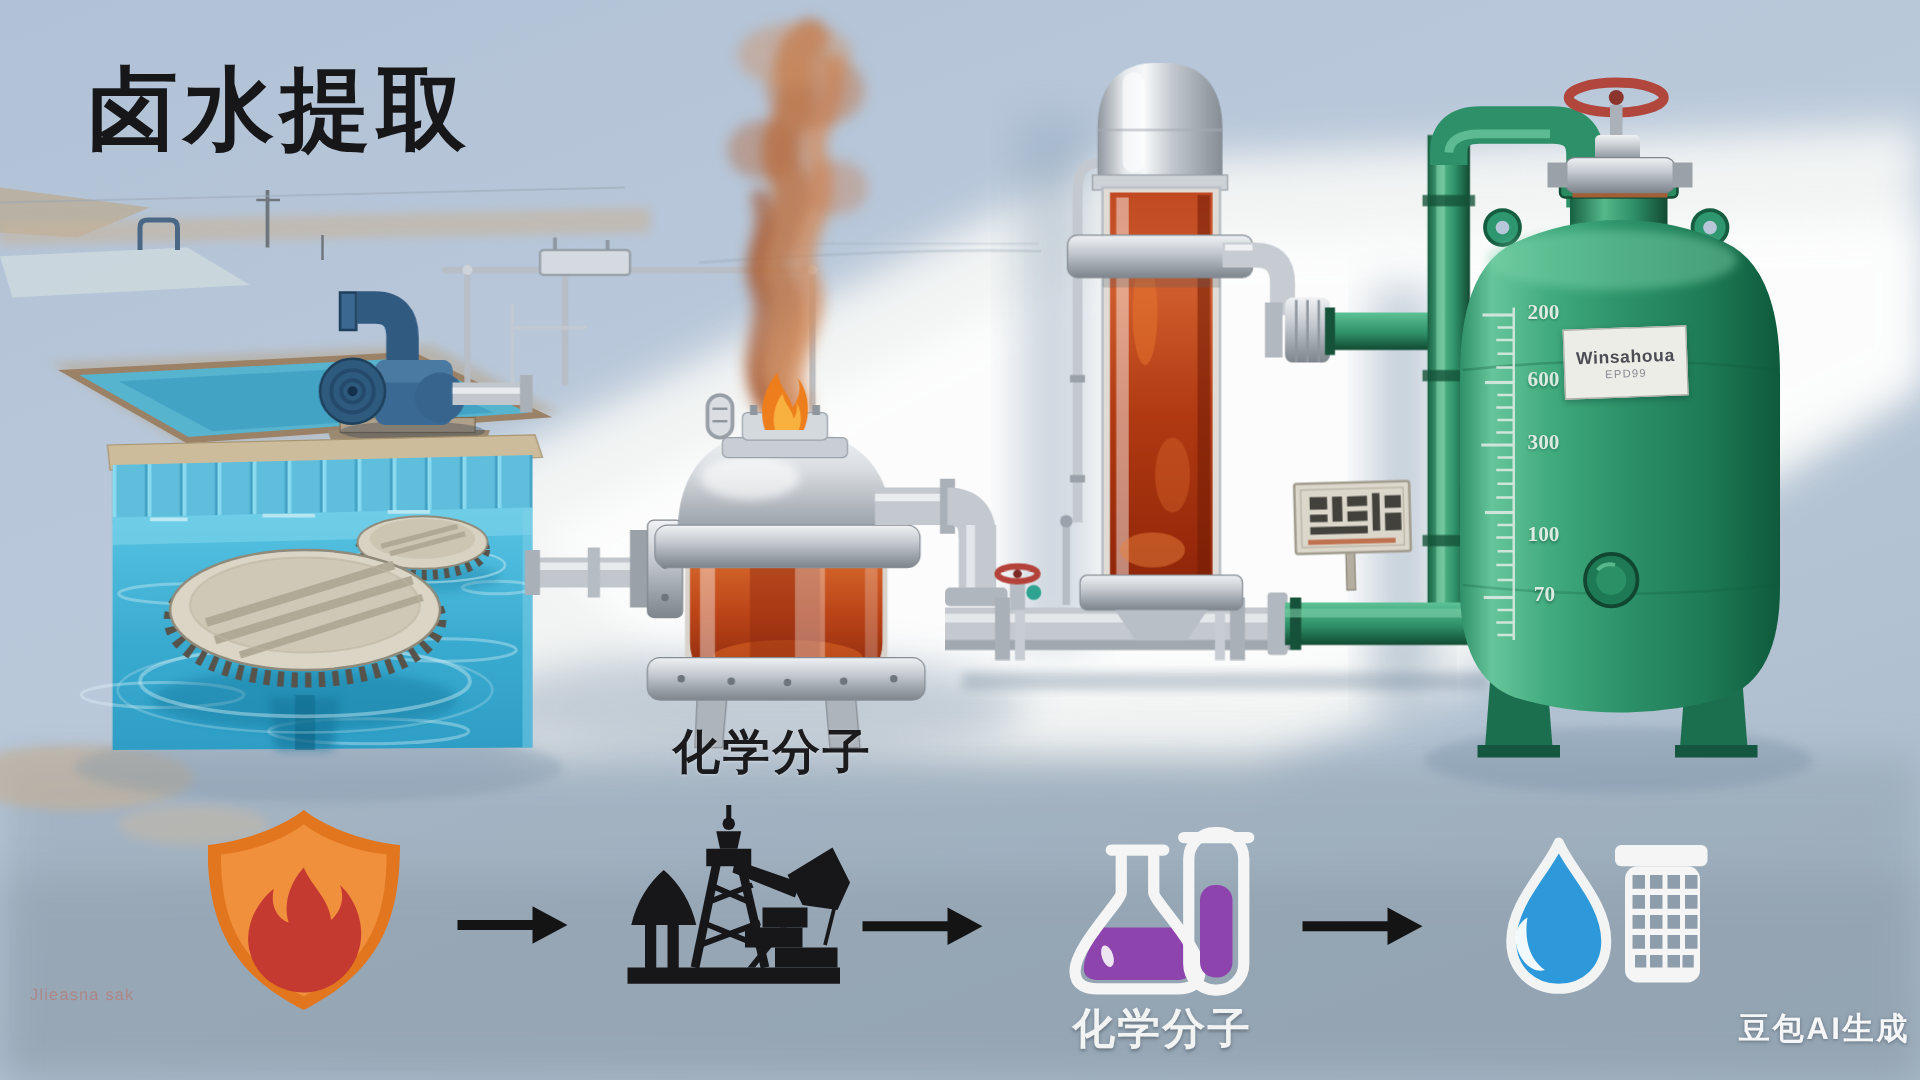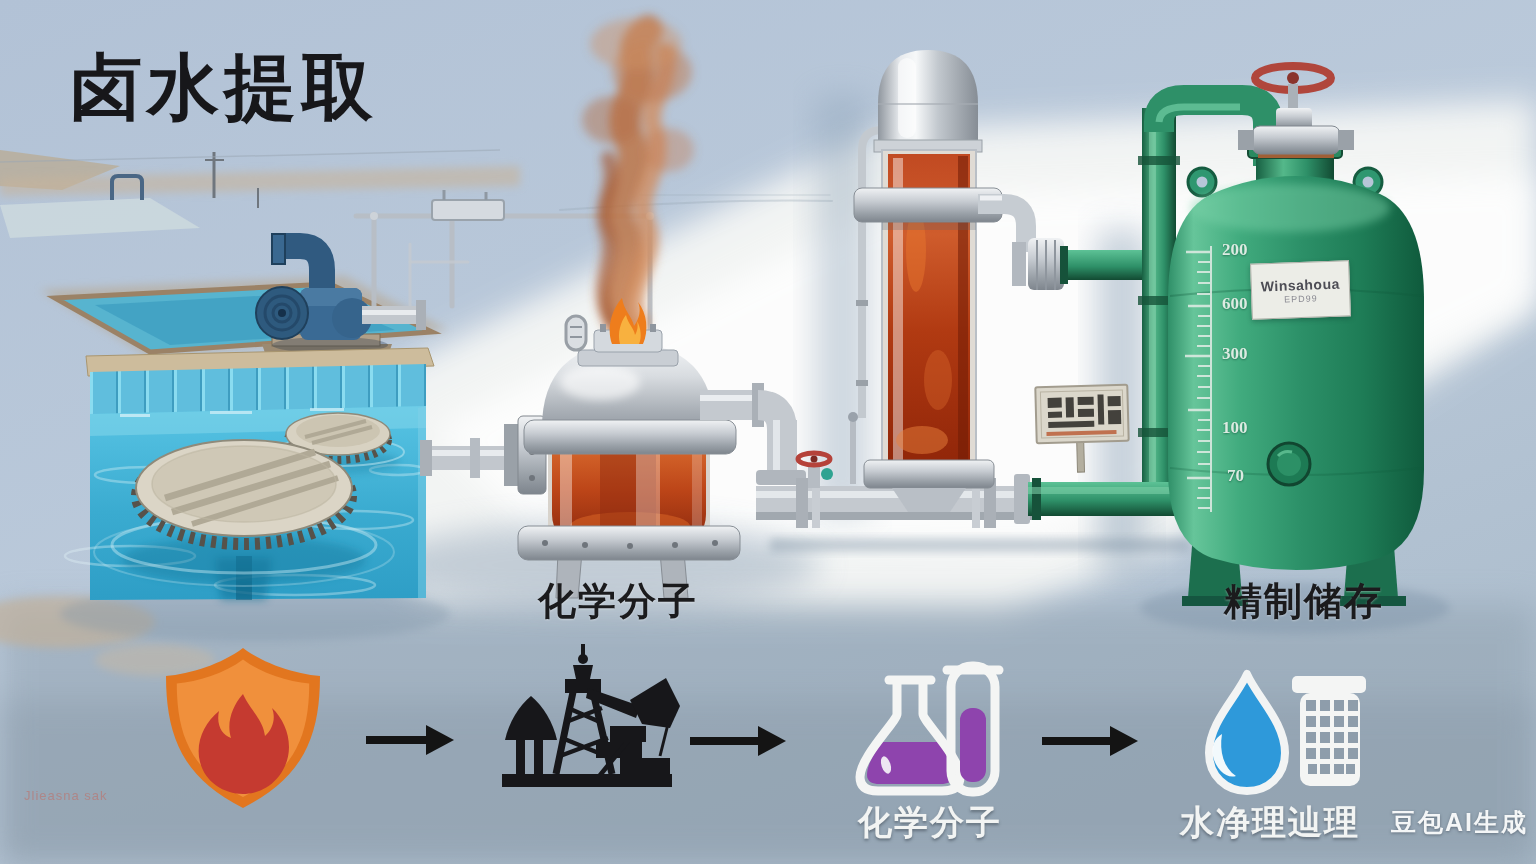--- a/index.html
+++ b/index.html
@@ -517,32 +517,30 @@
               <rect x="1346" y="764" width="9" height="10"></rect>
         </g>
       </g>
     </g>
   </g>
 </svg>
 
 <div class="ov title">卤水提取</div>
 
 <div class="ov stage-label" id="stage-label-0">化学分子</div>
-<div class="ov stage-label" id="stage-label-2">精制储存</div>
 
 <div class="ov plate">
   <div class="plate-title">Winsahoua</div>
   <div class="plate-sub">EPD99</div>
 </div>
 
 <div class="ov scale-num" id="scale-0">200</div>
 <div class="ov scale-num" id="scale-1">600</div>
 <div class="ov scale-num" id="scale-2">300</div>
 <div class="ov scale-num" id="scale-3">100</div>
 <div class="ov scale-num" id="scale-4">70</div>
 
 <div class="ov feat-label" id="feat-label-2">化学分子</div>
-<div class="ov feat-label" id="feat-label-3">水净理辿理</div>
 
 <div class="ov signature">Jlieasna sak</div>
 <div class="ov watermark">豆包AI生成</div>
 
 </div>
 
 </body></html>

